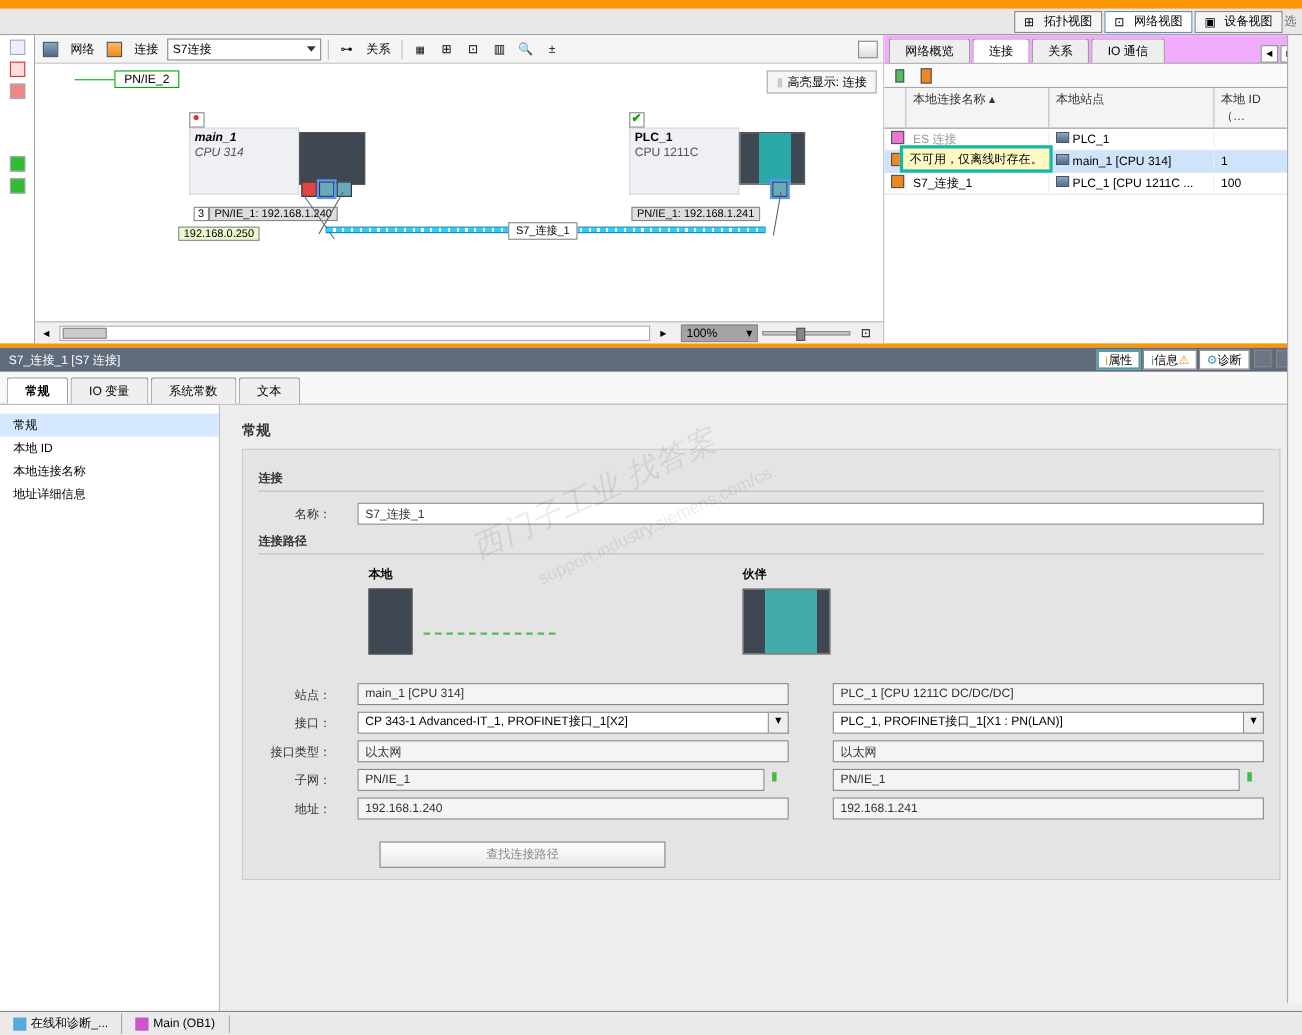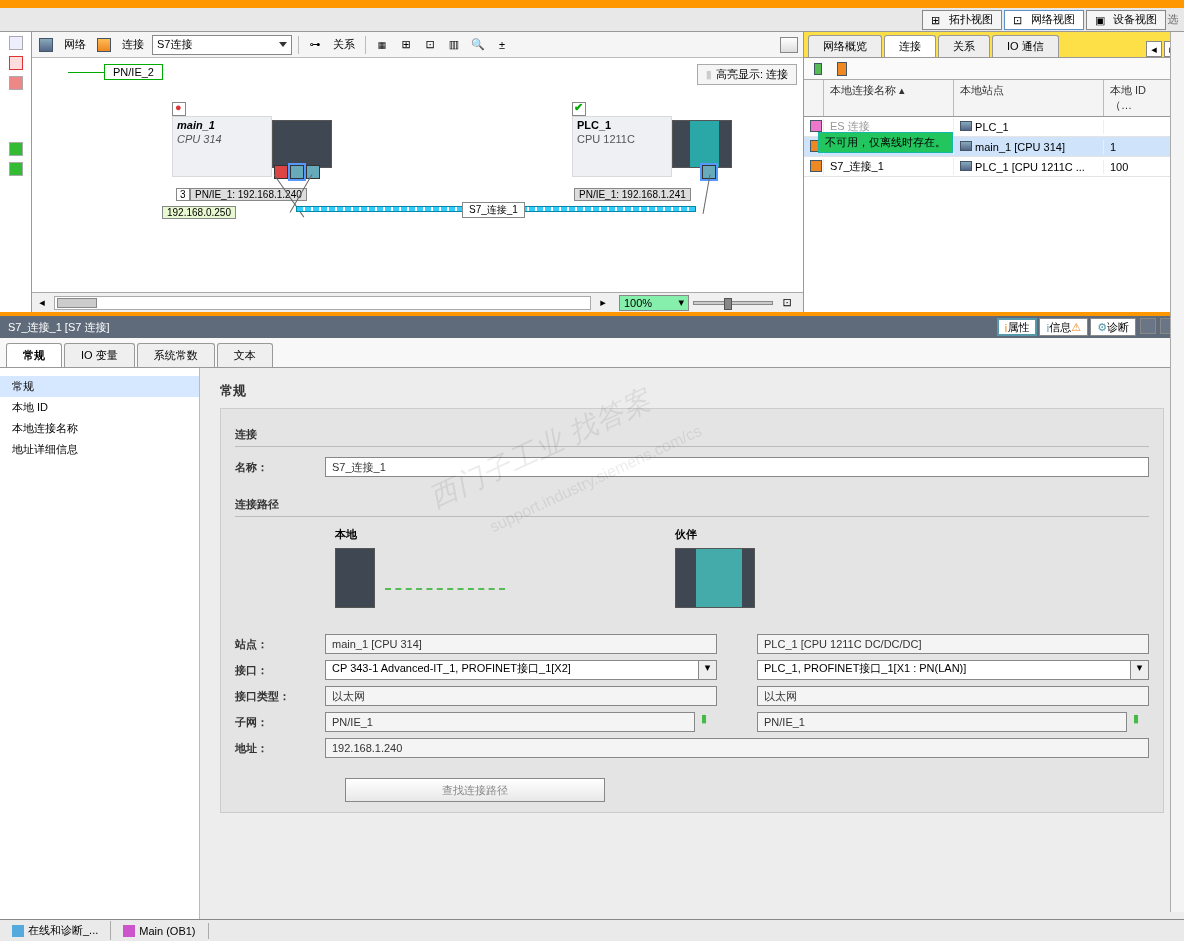--- a/index.html
+++ b/index.html
@@ -56,45 +56,45 @@
 .conn-line { position:absolute; height:6px; background: repeating-linear-gradient(90deg,#3cf,#3cf 6px,#fff 6px,#fff 8px); border:1px solid #08a;}
 .ip-label { position:absolute; border:1px solid #888; background:#e8f8d0; padding:0 4px; font-size:10px; }
 .ip-label.gray { background:#ddd;}
 .conn-mid-label { position:absolute; border:1px solid #888; background:#fff; padding:0 6px; font-size:10px;}
 .small-num { position:absolute; border:1px solid #888; background:#fff; padding:0 3px; font-size:10px;}
 .diag-line { position:absolute; border-top: 1px solid #666; }
 
 .hscroll { height: 20px; border-top: 1px solid #aaa; background:#f0f0f0; display:flex; align-items:center;}
 .hscroll .track { flex:1; height:14px; border:1px solid #aaa; background:#fff; margin:0 2px; position:relative;}
 .hscroll .zoom { display:flex; align-items:center; gap:4px; padding:0 6px;}
-.zoom-select { border:1px solid #888; background:#86efac; padding:0 4px; height:16px; min-width:70px; display:inline-flex; align-items:center; justify-content:space-between;}
+.zoom-select { border:1px solid #888; background:#a3a3a3; padding:0 4px; height:16px; min-width:70px; display:inline-flex; align-items:center; justify-content:space-between;}
 .slider { width:80px; height:4px; background:#ccc; position:relative; border:1px solid #888;}
 .slider .thumb { position:absolute; top:-4px; left:30px; width:8px; height:12px; background:#888; border:1px solid #555;}
 
 
 .right-panel { width: 380px; background:#fff; display:flex; flex-direction:column;}
-.right-tabs { height:26px; border-bottom:1px solid #999; display:flex; background:#fde047; align-items:flex-end; padding:0 4px;}
+.right-tabs { height:26px; border-bottom:1px solid #999; display:flex; background:#f0abfc; align-items:flex-end; padding:0 4px;}
 .rtab { padding:3px 14px; border:1px solid #999; border-bottom:none; background:#eee; margin-right:2px; cursor:pointer; border-radius:3px 3px 0 0;}
 .rtab.active { background:#fff; }
 .rtab-nav { margin-left:auto; display:flex; gap:2px;}
 .rtab-nav .nbtn { width:16px; height:16px; border:1px solid #888; background:#fff; text-align:center; line-height:14px; cursor:pointer;}
 
 .right-toolbar { height:22px; border-bottom:1px solid #aaa; display:flex; align-items:center; padding:0 4px; gap:4px; background:#fafafa;}
 
 .conn-table { flex:1; position:relative;}
 .ct-header { display:flex; border-bottom:1px solid #999; background:#f4f4f4; }
 .ct-header > div { padding:3px 6px; border-right:1px solid #bbb; font-size:11px; color:#333;}
 .ct-row { display:flex; border-bottom:1px solid #e4e4e4; height:20px; align-items:center;}
 .ct-row > div { padding:1px 6px; border-right:1px solid #eee; overflow:hidden; white-space:nowrap;}
 .ct-row.sel { background:#cfe3fb;}
 .ct-row .status-icon { width:20px; text-align:center;}
 .col-name { width:130px;}
 .col-station { width:150px;}
 .col-id { width:70px;}
-.tooltip-note { position:absolute; top:52px; left:14px; background:#22c55e; border:1px solid #14b8a6; padding:2px 6px; z-index:5;}
+.tooltip-note { position:absolute; top:52px; left:14px; background:#fef9c3; border:3px solid #14b8a6; padding:2px 6px; z-index:5;}
 
 
 .orange-div { height:4px; background:#ff9800;}
 
 
 .prop-title { height:22px; background:#5f6b7a; color:#fff; display:flex; align-items:center; padding:0 8px; justify-content:space-between;}
 .prop-title .ptabs-right { display:flex; gap:2px;}
 .pr-btn { background:#fff; color:#000; border:1px solid #888; padding:0 6px; height:18px; display:inline-flex; align-items:center; cursor:pointer;}
 .pr-btn.active { border:2px solid #59a;}
 .pr-sq { width:16px; height:16px; border:1px solid #888; background:#6a7685; margin-left:2px;}
@@ -105,21 +105,21 @@
 .ptab.active { background:#fff; font-weight:bold;}
 
 .prop-side { width:200px; border-right:1px solid #bbb; padding:8px 0;}
 .ps-item { padding:3px 12px; cursor:pointer;}
 .ps-item.sel { background:#d6e8ff;}
 
 .prop-content { flex:1; padding:14px 20px; background:#ededed; overflow:auto;}
 .pc-h1 { font-weight:bold; font-size:13px; margin-bottom:8px; color:#333;}
 .pc-h2 { font-weight:bold; margin:8px 0 10px; border-bottom:1px solid #bbb; padding-bottom:4px; color:#333;}
 .pc-row { display:flex; align-items:center; margin-bottom:6px;}
-.pc-label { width:90px; text-align:left; padding-right:4px; color:#333;font-weight:bold;}
+.pc-label { width:90px; text-align:right; padding-right:24px; color:#333;}
 .pc-input { flex:1; height:20px; border:1px solid #888; background:#fff; padding:0 6px; color:#333;}
 .pc-input.ro { background:#f4f4f4;}
 .pc-two { display:flex; gap:40px;}
 .pc-col-head { font-weight:bold; margin-bottom:6px;}
 .pc-img { height:60px; background:#3f4852; margin-bottom:12px; width:40px; border:1px solid #555;}
 .pc-img.plc { width:80px; background: linear-gradient(90deg,#3f4852 25%, #4aa 25% 85%, #3f4852 85%);}
 .pc-dash { align-self:center; width:120px; border-top:2px dashed #5b5; margin:30px 10px 0;}
 .pc-select { display:flex; height:20px;}
 .pc-select .sel-body { flex:1; border:1px solid #888; background:#fff; padding:0 6px;}
 .pc-select .sel-btn { width:18px; border:1px solid #888; border-left:none; background:#eee; text-align:center;}
@@ -364,21 +364,21 @@
 
   <div class="prop-content">
     <div class="pc-h1">常规</div>
     <div style="background:#e4e4e4; padding:10px 14px; border:1px solid #ccc;">
       <div class="pc-h2">连接</div>
       <div class="pc-row">
         <div class="pc-label">名称：</div>
         <input class="pc-input" value="S7_连接_1" style="">
       </div>
 
-      <div class="pc-h2" style="margin-top:20px;">连接路径</div>
+      <div class="pc-h2" style="margin-top:7px;">连接路径</div>
 
       <div style="display:flex; align-items:flex-start; margin-left:100px; margin-bottom:14px;">
         <div>
           <div class="pc-col-head">本地</div>
           <div class="pc-img"></div>
         </div>
         <div class="pc-dash"></div>
         <div style="margin-left:160px;">
           <div class="pc-col-head">伙伴</div>
           <div class="pc-img plc"></div>
@@ -426,20 +426,21 @@
               <input class="pc-input ro" readonly="" value="PN/IE_1" style="">
               <span class="pc-subnet-mark g"></span>
             </div>
         </div>
       </div>
 
       <div class="pc-row">
         <div class="pc-label">地址：</div>
         <div class="pc-two" style="flex:1;border-radius:10px;">
           <input class="pc-input ro" readonly="" value="192.168.1.240" style="">
+          <input class="pc-input ro" readonly="" value="192.168.1.241" style="">
         </div>
       </div>
 
       <div class="pc-button-wide">查找连接路径</div>
     </div>
   </div>
 </div>
 
 <div class="watermark">西门子工业 找答案</div>
 <div class="watermark2">support.industry.siemens.com/cs</div>

